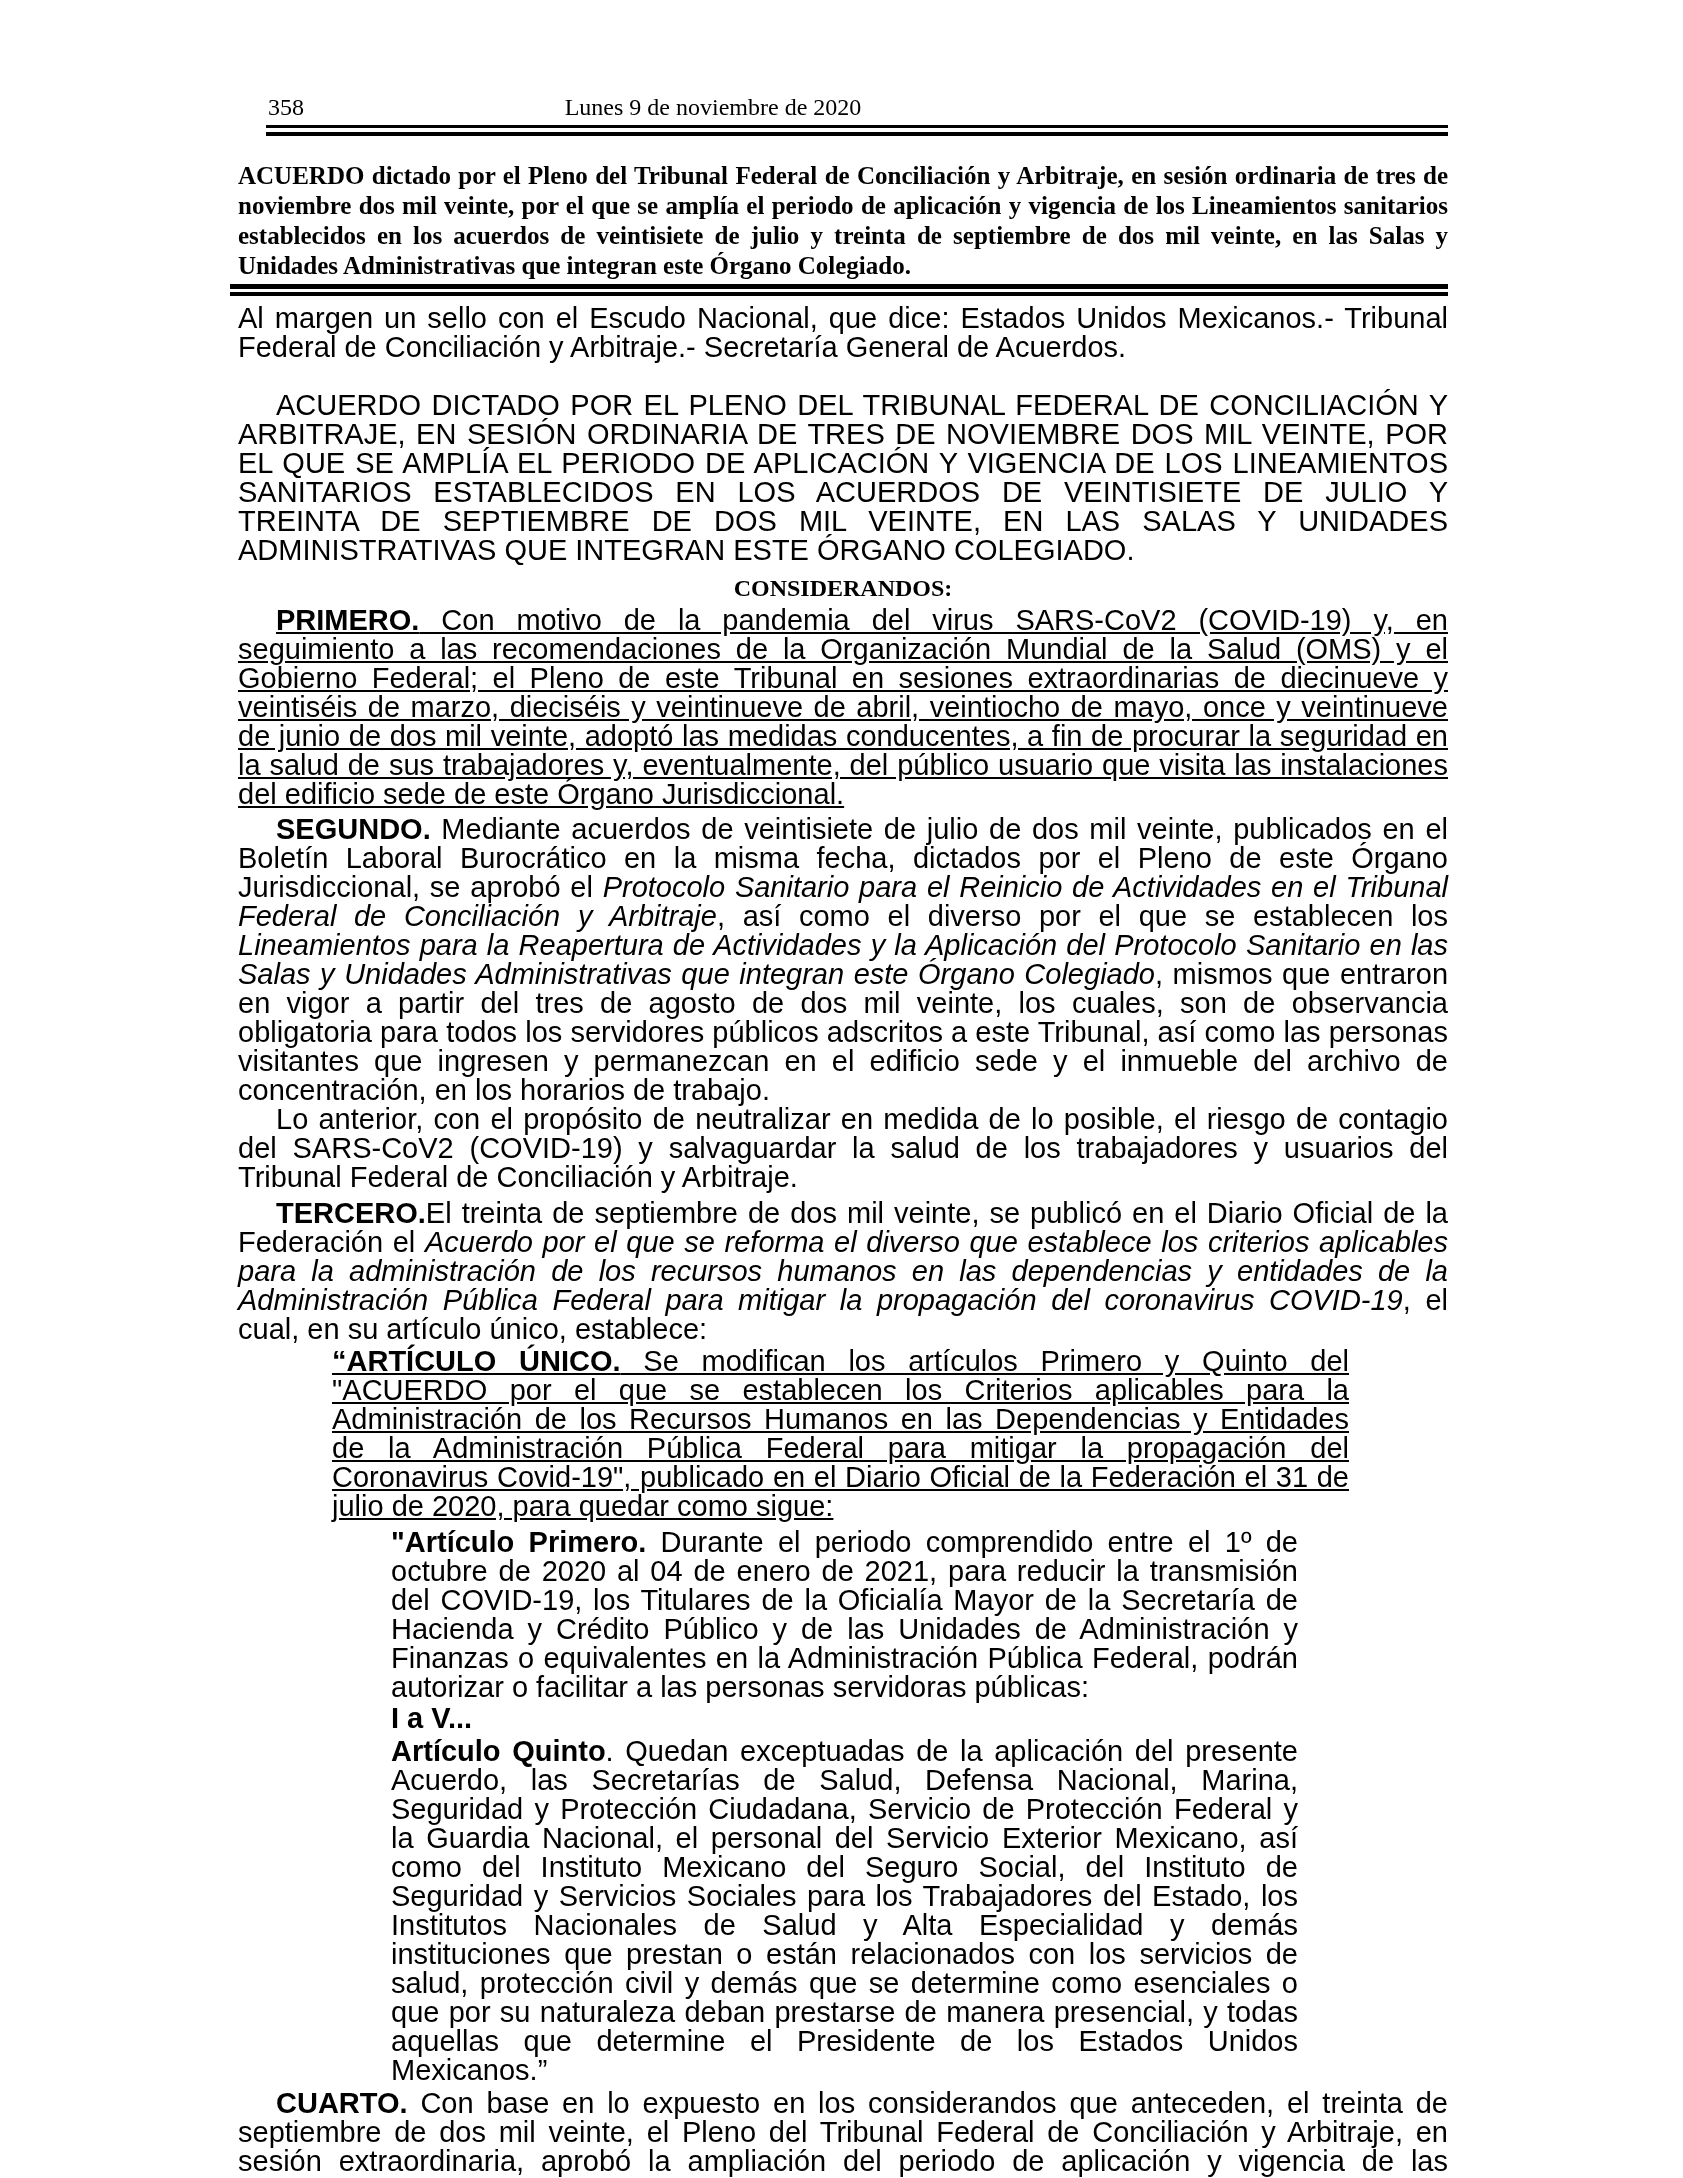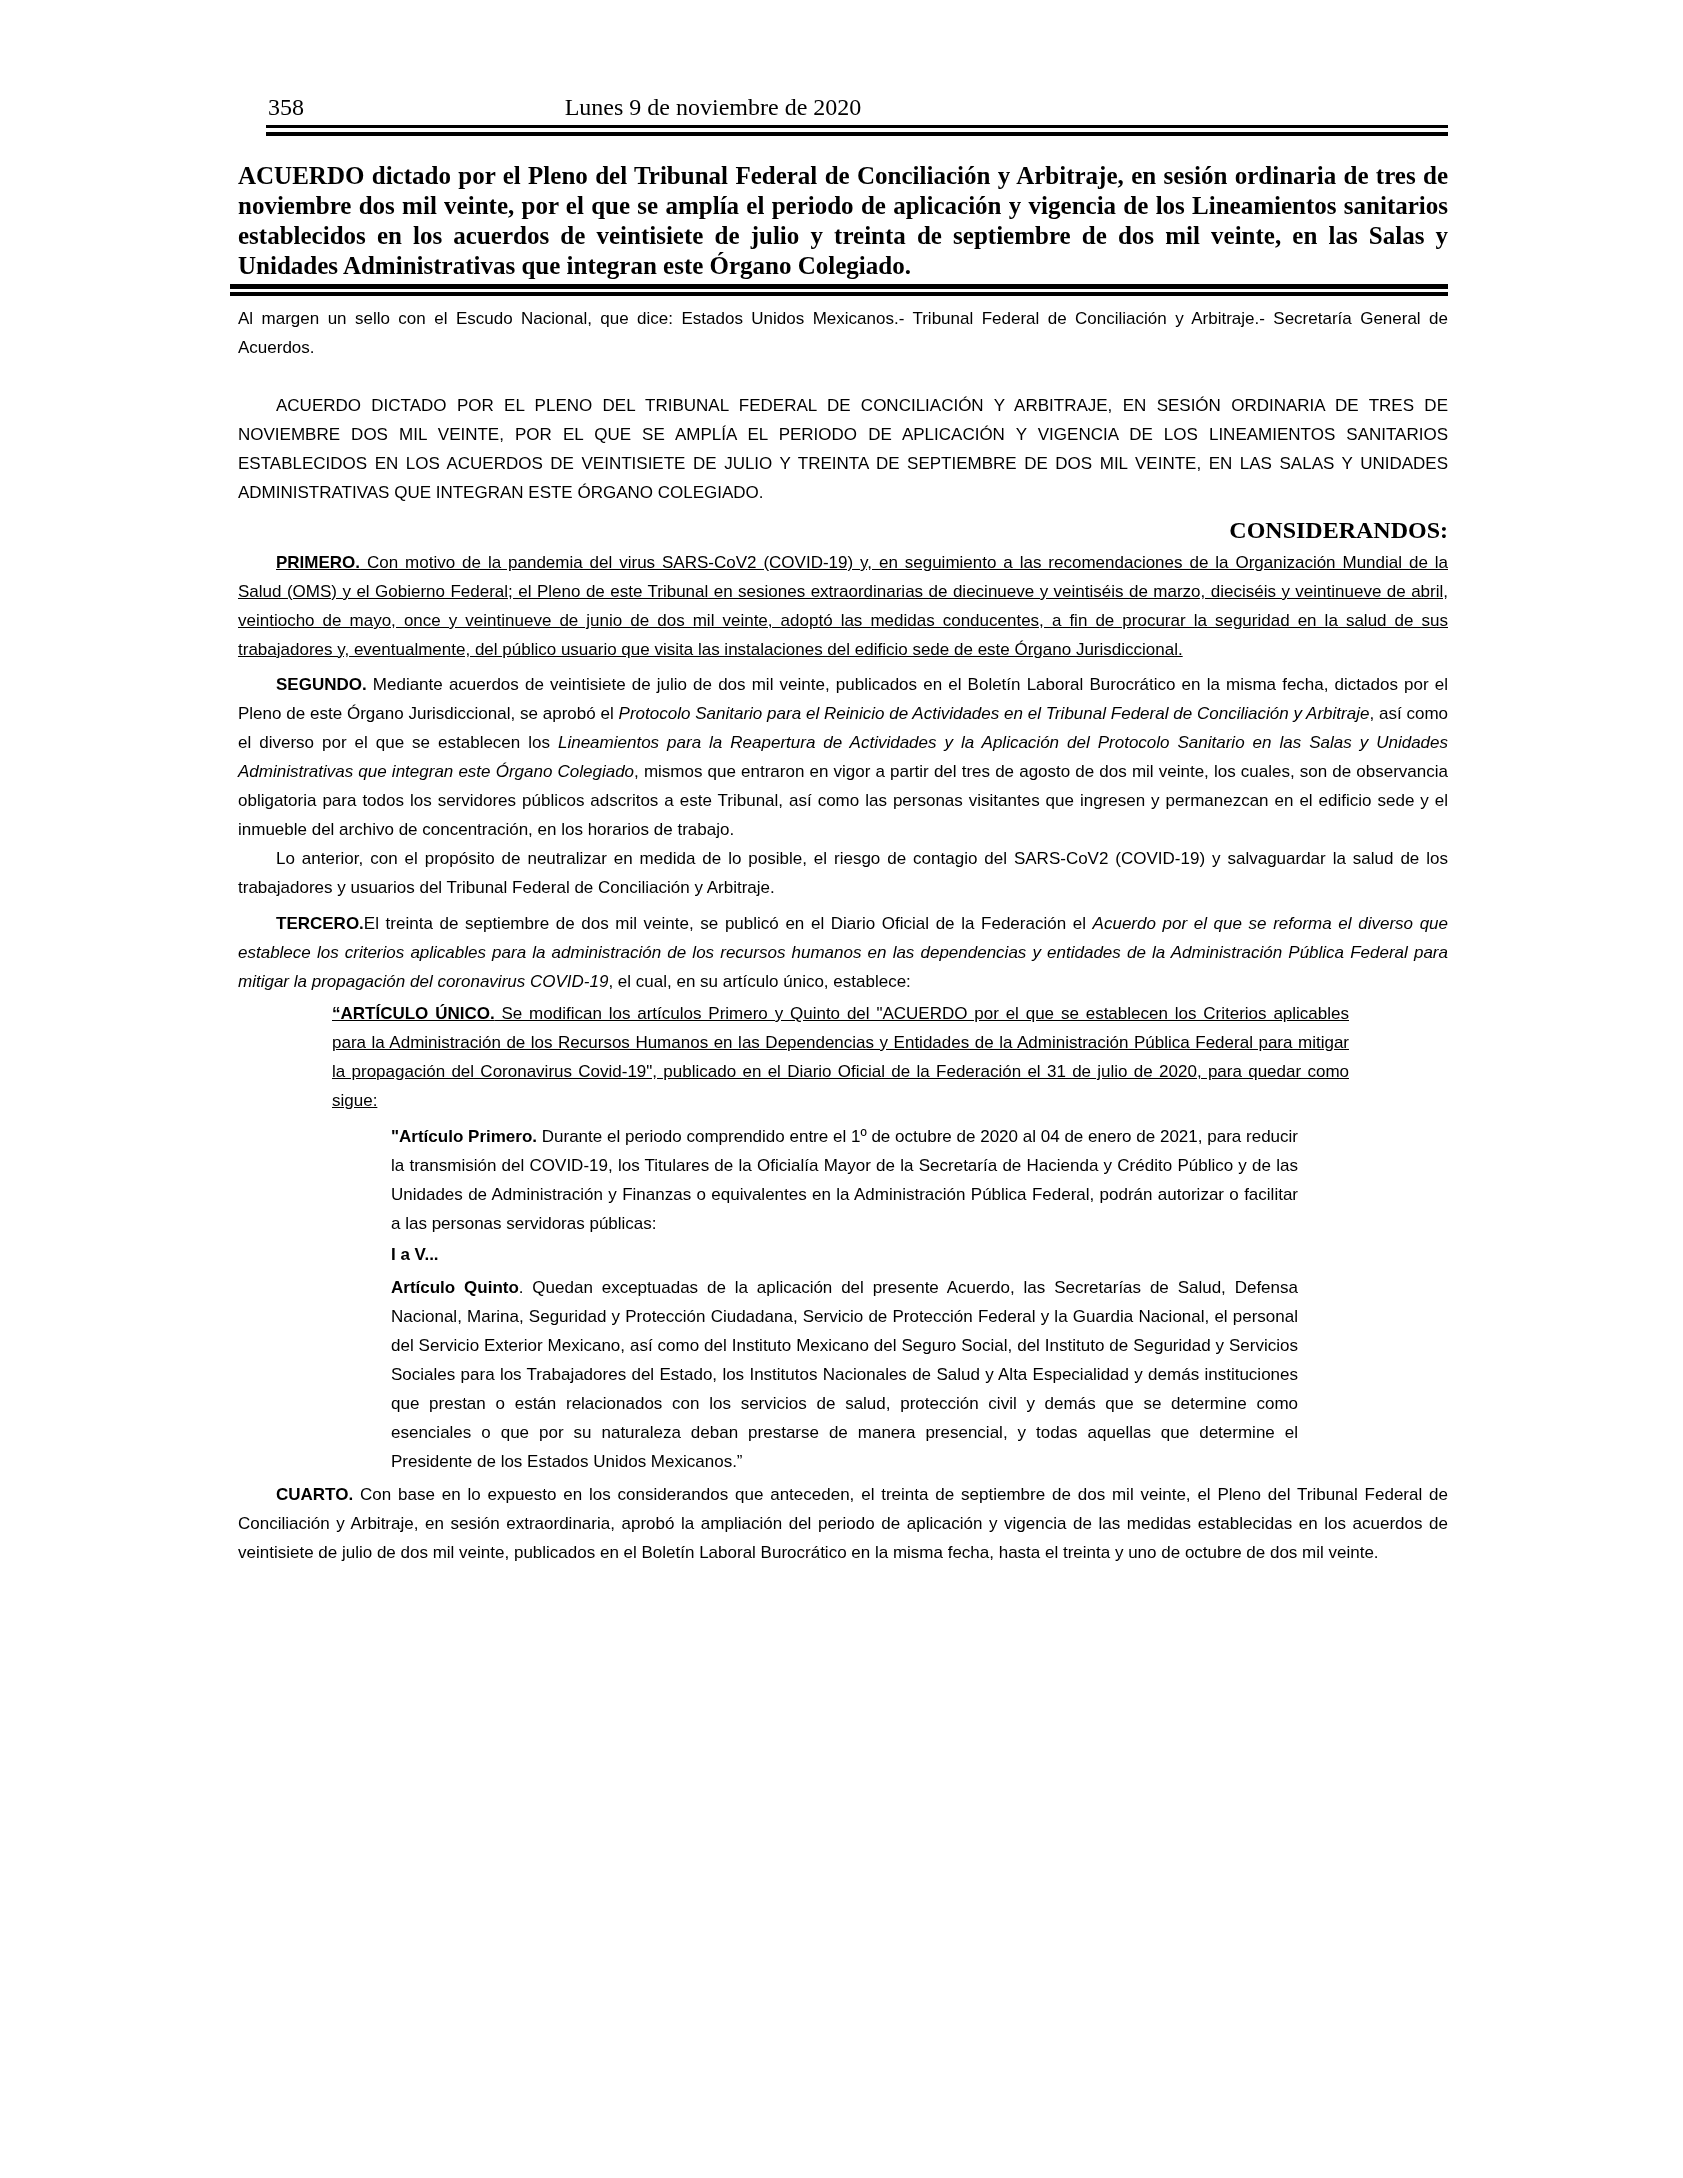--- a/index.html
+++ b/index.html
@@ -29,26 +29,26 @@
     margin:25px 0 0 0;
     font-family:"Liberation Serif", serif;font-weight:bold;
     font-size:25px;line-height:30px;text-align:justify;
   }
   .heavy-rule{
     margin-top:3px;margin-left:-8px;width:1218px;height:3px;
     border-top:5px solid #000;border-bottom:4px solid #000;
   }
   
   .para{
-    margin:0;font-size:17px;line-height:29px;text-align:justify;
+    margin:0;font-size:29px;line-height:29px;text-align:justify;
   }
   .para.indent{text-indent:38px;}
   .para.noindent{text-indent:0;}
   .para.heading-center{
-    text-align:right;text-indent:0;
+    text-align:center;text-indent:0;
     font-family:"Liberation Serif", serif;font-weight:bold;font-size:24px;
   }
   .para.quote1{margin-left:94px;margin-right:99px;}
   .para.quote2{margin-left:153px;margin-right:150px;}
   .seg-b{font-weight:bold;}
   .seg-i{font-style:italic;}
   
   .mt8{margin-top:8px;} .mt29{margin-top:29px;} .mt9{margin-top:9px;}
   .mt3{margin-top:3px;text-decoration:underline;} .mt6{margin-top:6px;} .mt0{margin-top:0;}
   .mt7{margin-top:7px;} .mt1{margin-top:2px;} .mt4{margin-top:4px;}

